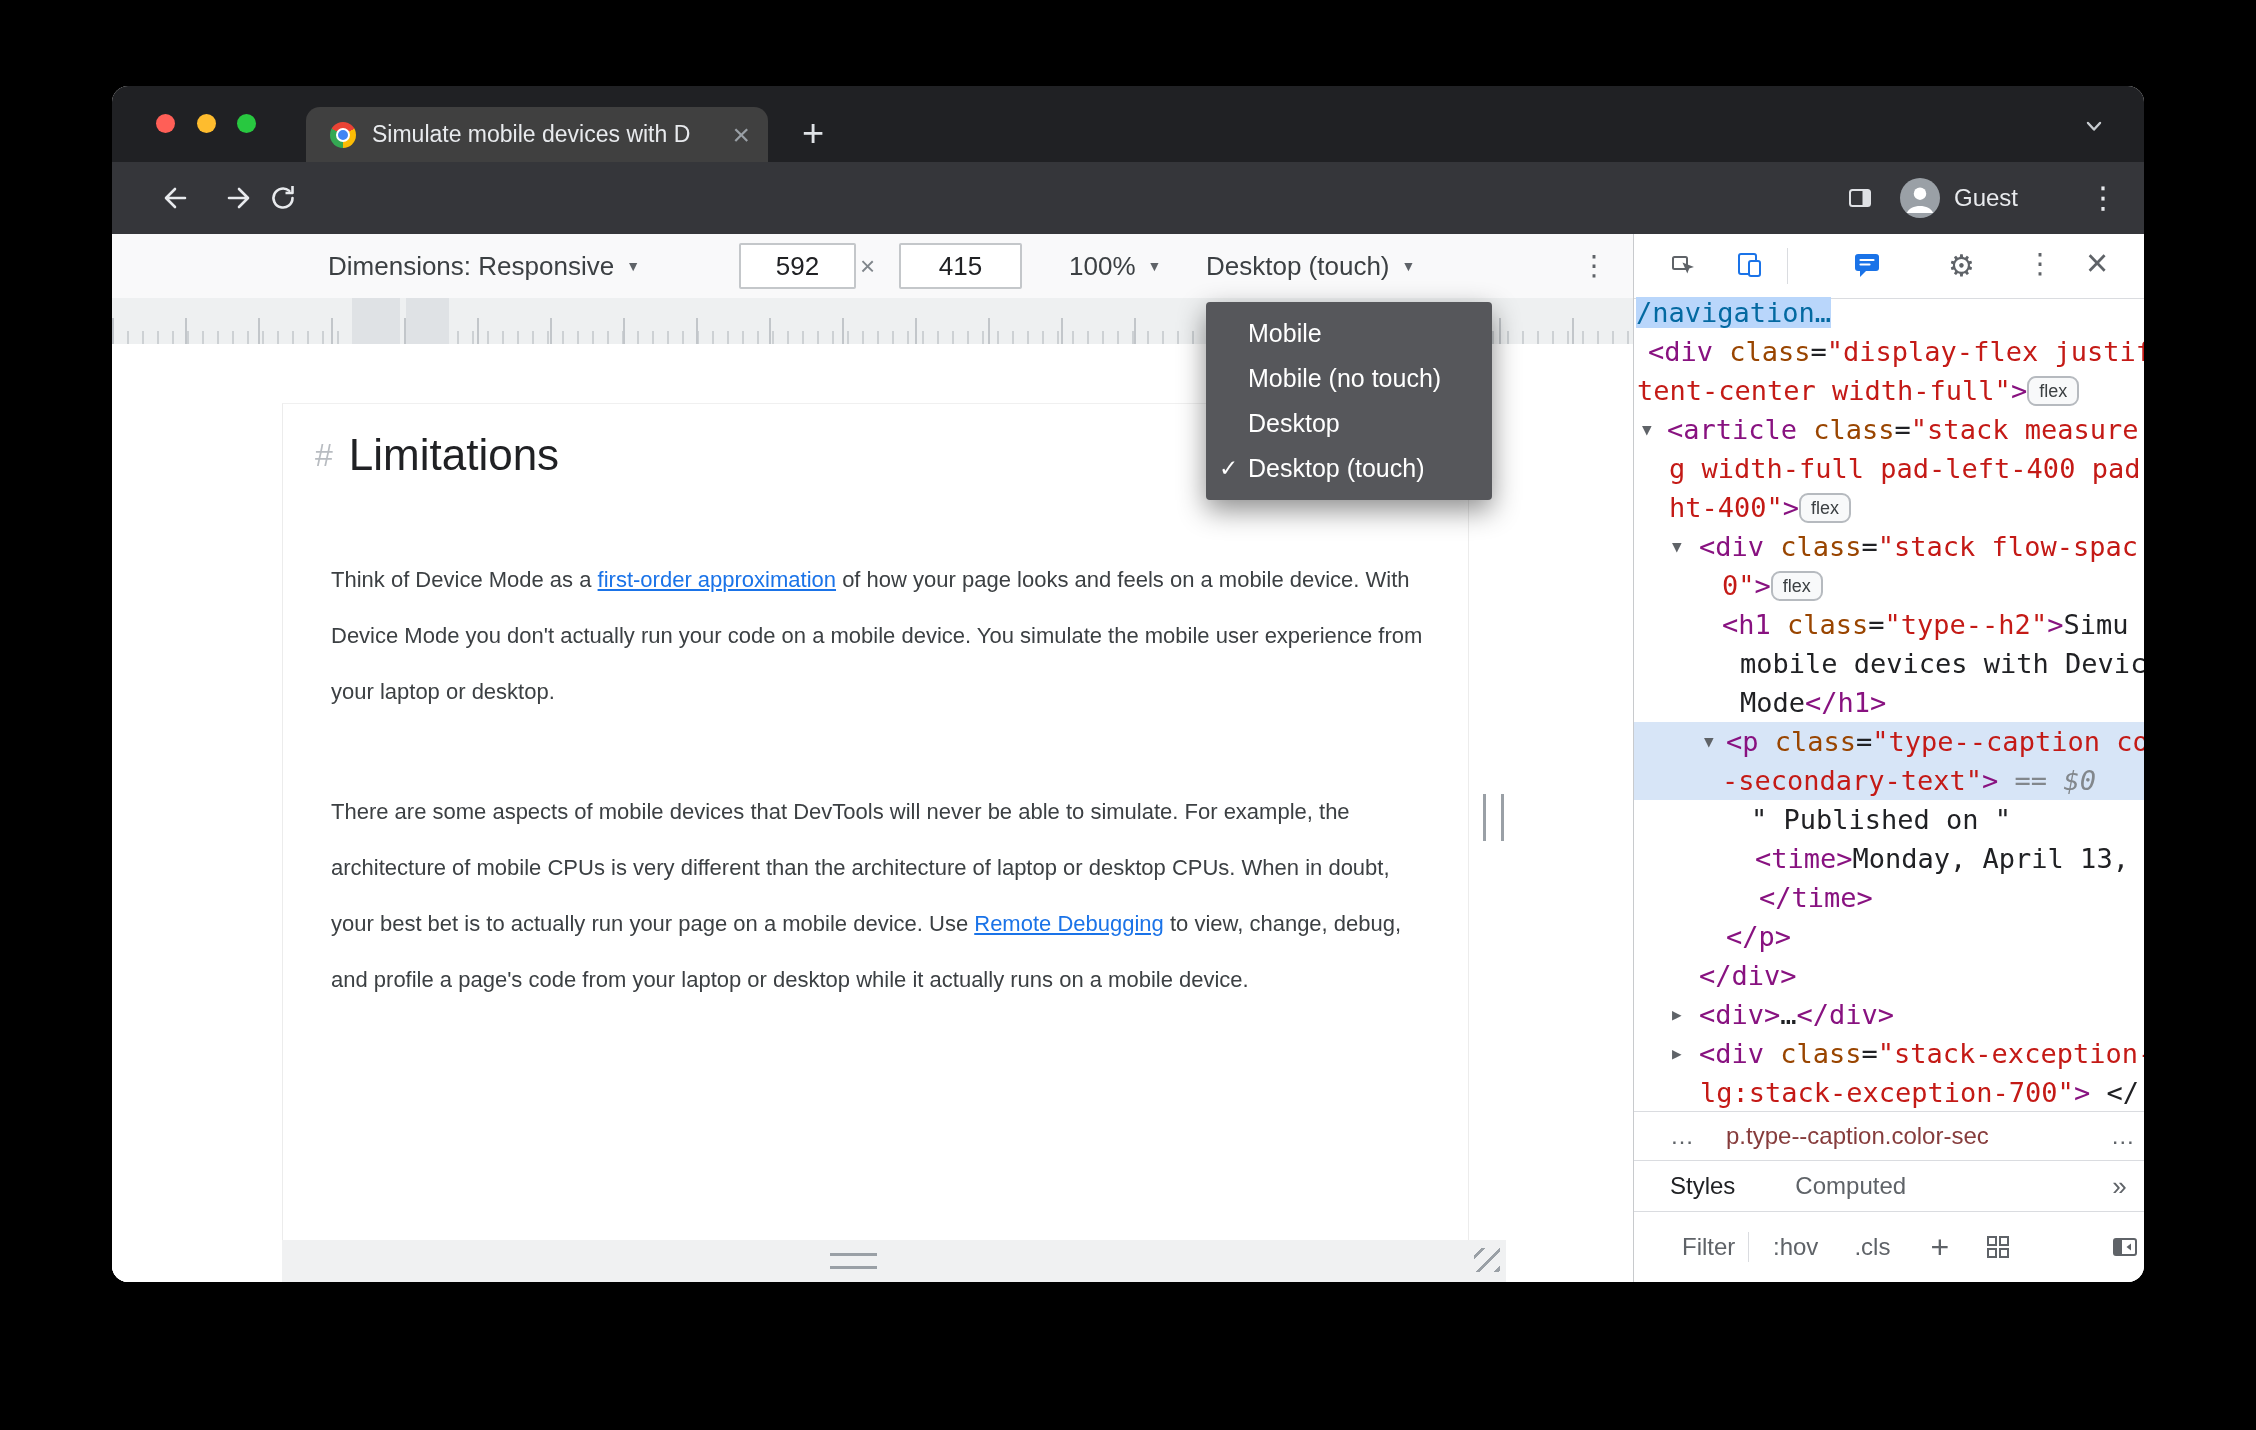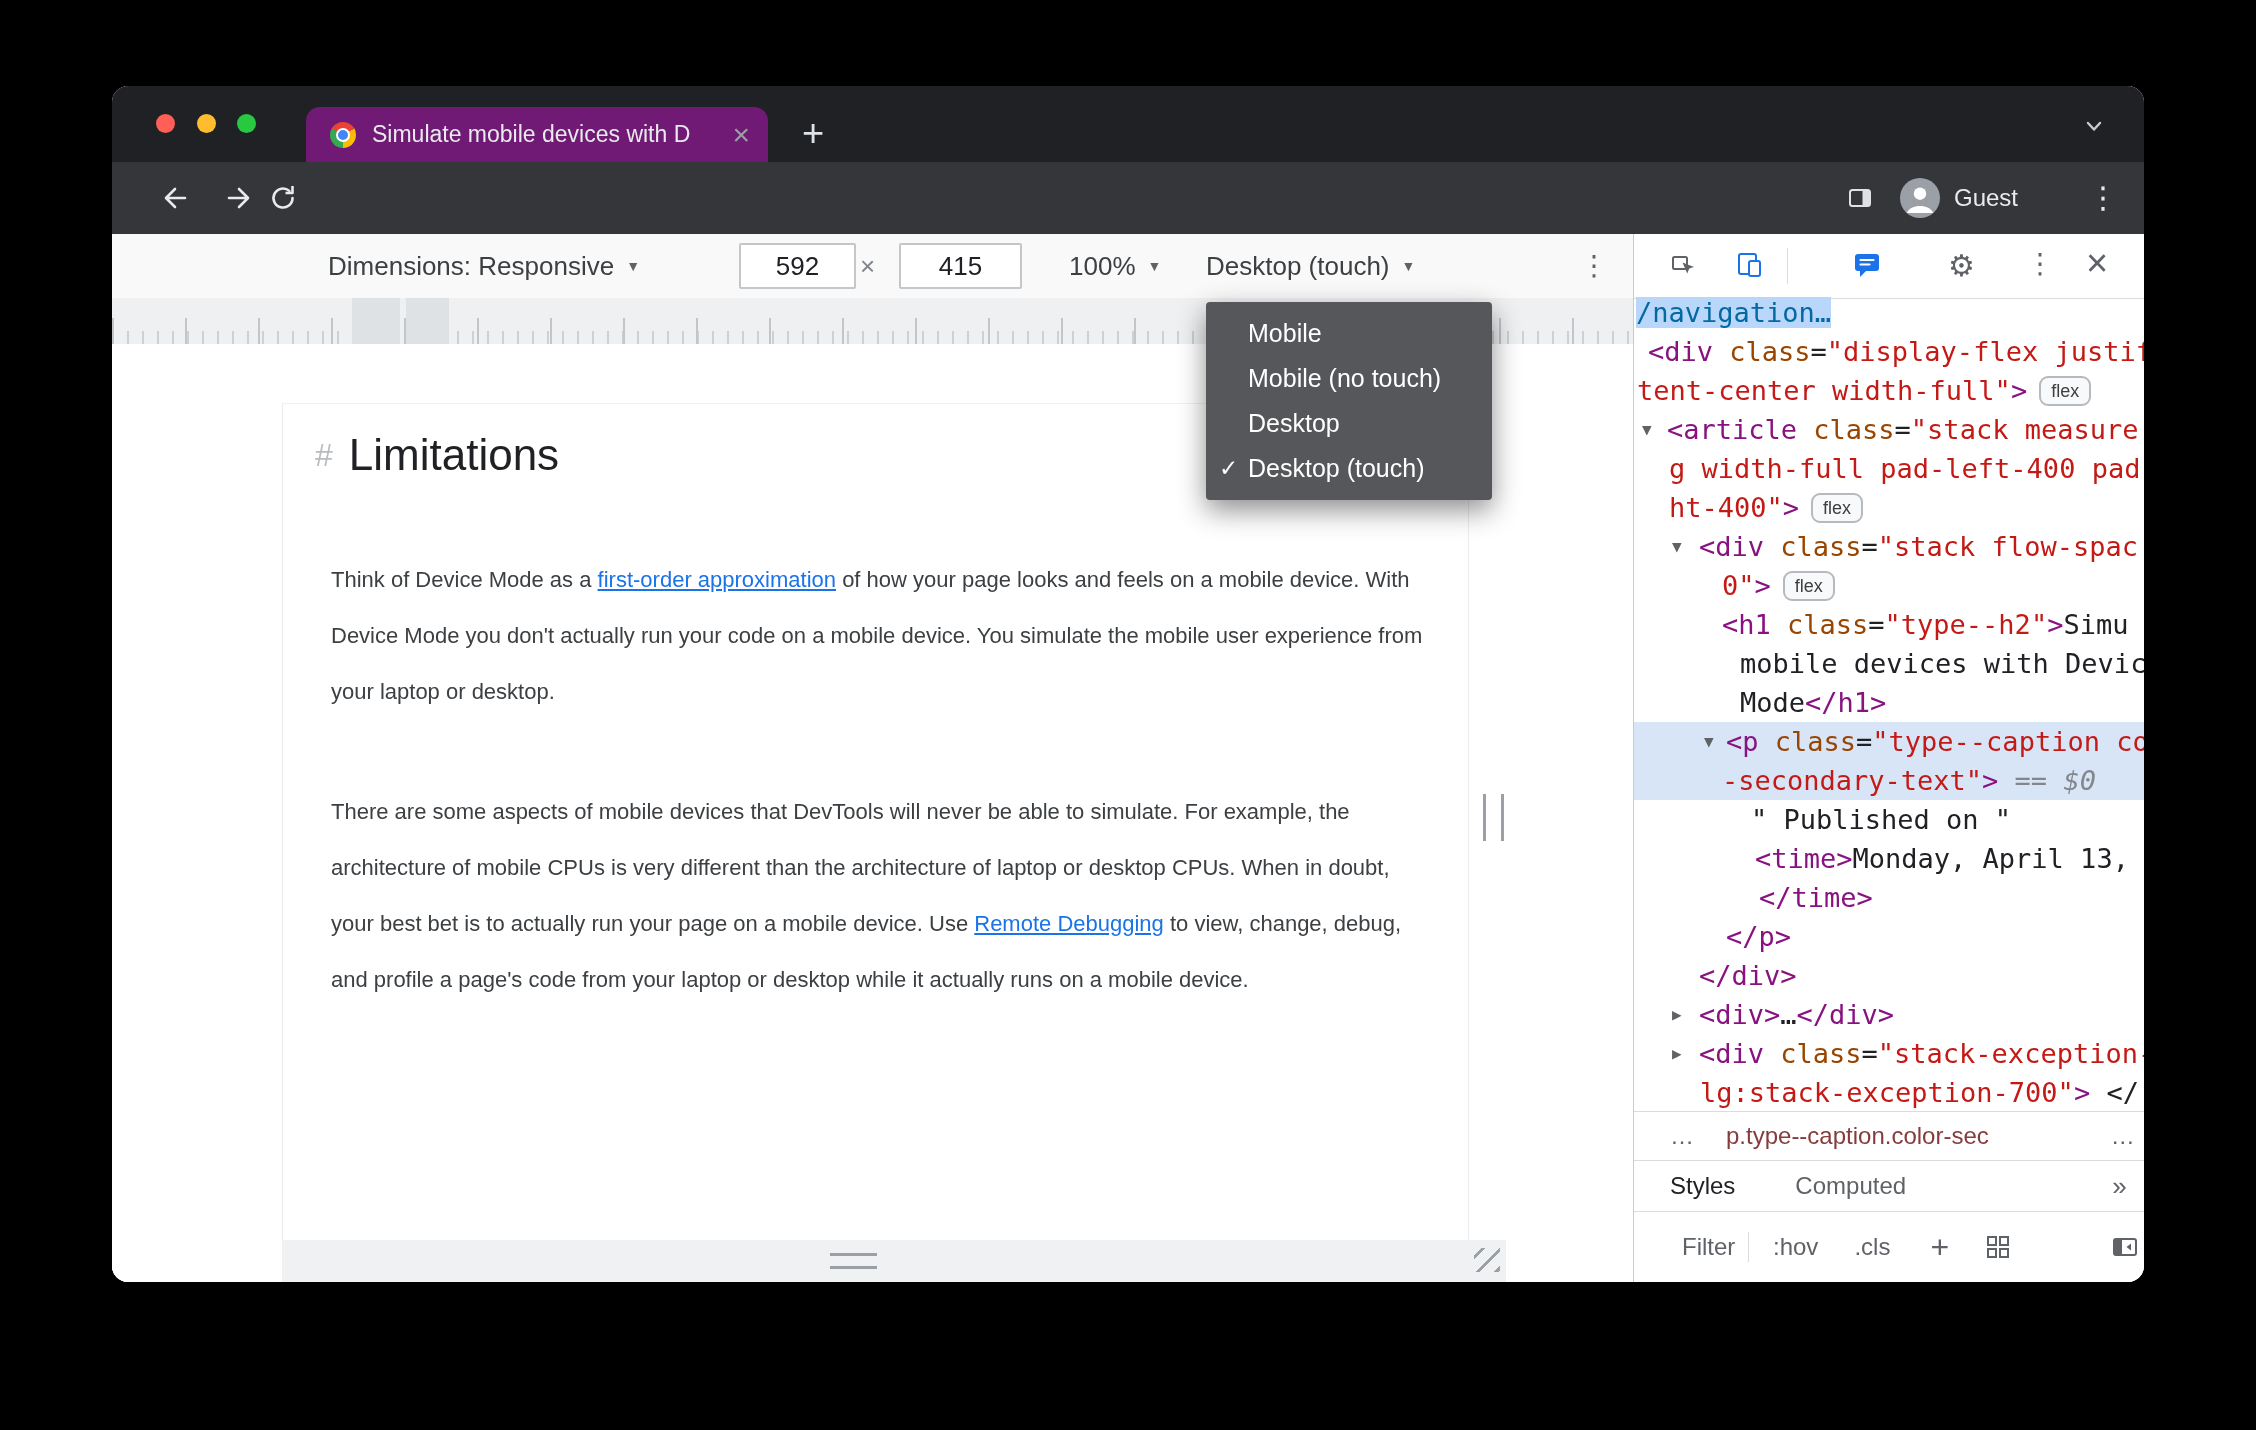--- a/index.html
+++ b/index.html
@@ -6,21 +6,21 @@
   body{width:2256px;height:1430px;background:#000;overflow:hidden;position:relative;
        font-family:"Liberation Sans",sans-serif;}
   .window{position:absolute;left:112px;top:86px;width:2032px;height:1196px;border-radius:16px;
           overflow:hidden;background:#fff;box-shadow:0 30px 90px rgba(0,0,0,.65);}
   
   .tabstrip{position:absolute;left:0;top:0;right:0;height:76px;background:#202124;}
   .light{position:absolute;top:28px;width:19px;height:19px;border-radius:50%;}
   .light.r{left:44px;background:#ff5f57;}
   .light.y{left:85px;background:#febc2e;}
   .light.g{left:125px;background:#28c840;}
-  .tab{position:absolute;left:194px;top:21px;width:462px;height:55px;background:#701a75;
+  .tab{position:absolute;left:194px;top:21px;width:462px;height:55px;background:#404040;
        border-radius:14px 14px 0 0;display:flex;align-items:center;padding:0 18px 0 24px;box-sizing:border-box;}
   .favicon{width:26px;height:26px;border-radius:50%;position:relative;flex:0 0 auto;
            background:conic-gradient(from -60deg,#ea4335 0 120deg,#fbbc05 120deg 240deg,#34a853 240deg 360deg);}
   .favicon::after{content:"";position:absolute;inset:6px;border-radius:50%;background:#4285f4;border:2px solid #fff;}
   .tab-title{color:#e8eaed;font-size:23px;margin-left:16px;white-space:nowrap;overflow:hidden;flex:1;}
   .tab-close{color:#9aa0a6;font-size:30px;line-height:30px;margin-left:10px;flex:0 0 auto;}
   .newtab{position:absolute;left:690px;top:24px;color:#dfe2e6;font-size:38px;line-height:46px;font-weight:300;}
   .strip-chev{position:absolute;left:1968px;top:26px;}
   
   .toolbar{position:absolute;left:0;top:76px;right:0;height:72px;background:#35363a;}
@@ -92,21 +92,21 @@
   .tk-t{color:#881280;}
   .tk-a{color:#994500;}
   .tk-d{color:#202124;}
   .tk-s{color:#c41a16;}
   .tk-p{color:#202124;}
   .tk-g{color:#82878c;font-style:italic;}
   .tk-nav{background:#b9d6fb;color:#0369a1;}
   .hl-sel{background:#d7e5f7;}
   .dom-badge{display:inline-block;font-family:"Liberation Sans",sans-serif;font-size:18px;line-height:26px;
              color:#3c4043;border:2px solid #b6babf;border-radius:9px;background:#f8f9fa;padding:0 10px;
-             margin-left:12px;vertical-align:3px;}
+             vertical-align:3px;}
   .dt-crumbs{height:48px;border-top:1px solid #dadce0;border-bottom:1px solid #dadce0;display:flex;
              align-items:center;font-size:24px;flex:0 0 auto;}
   .crumb-more{color:#5f6368;margin-left:36px;}
   .crumb-sel{color:#863c3c;margin-left:32px;white-space:nowrap;}
   .crumb-more.right{margin-left:auto;margin-right:28px;}
   .dt-tabs{height:50px;border-bottom:1px solid #dadce0;display:flex;align-items:center;font-size:24px;flex:0 0 auto;}
   .dt-tab-styles{color:#202124;margin-left:36px;}
   .dt-tab-computed{color:#5f6368;margin-left:60px;}
   .dt-tabs-more{color:#5f6368;margin-left:auto;margin-right:36px;font-size:26px;}
   .dt-filter{flex:0 0 auto;height:70px;display:flex;align-items:center;font-size:24px;color:#5f6368;position:relative;}

